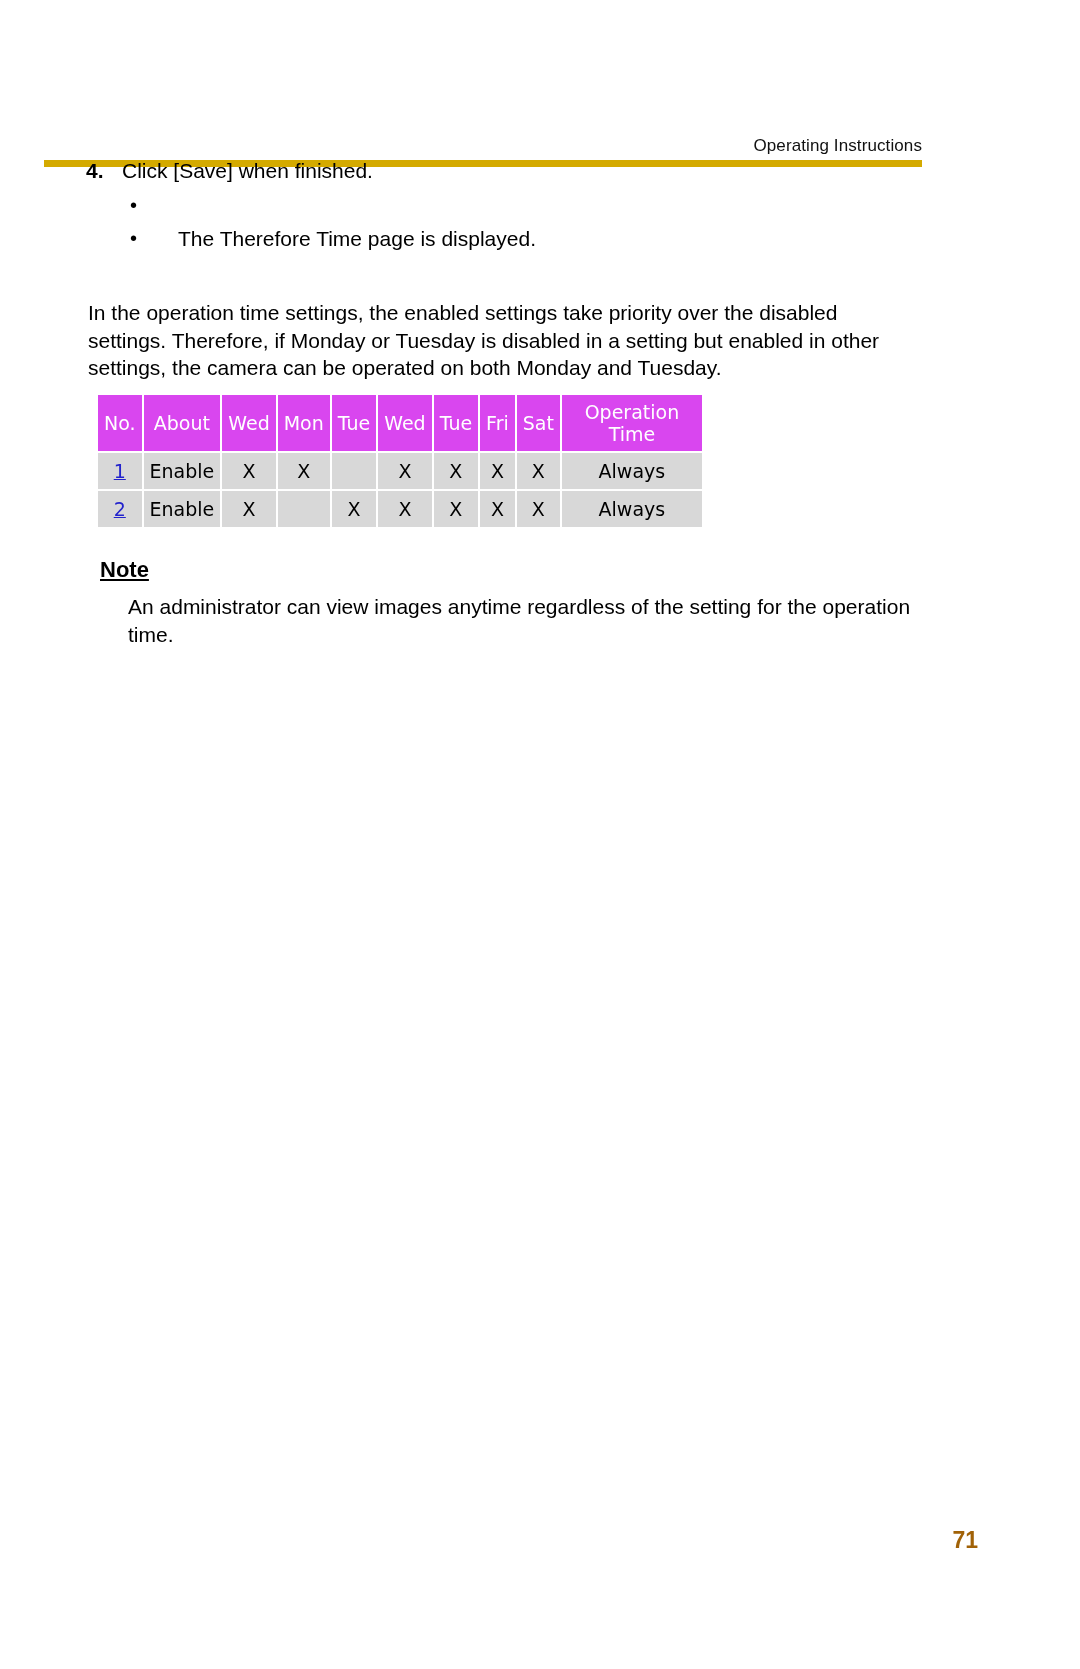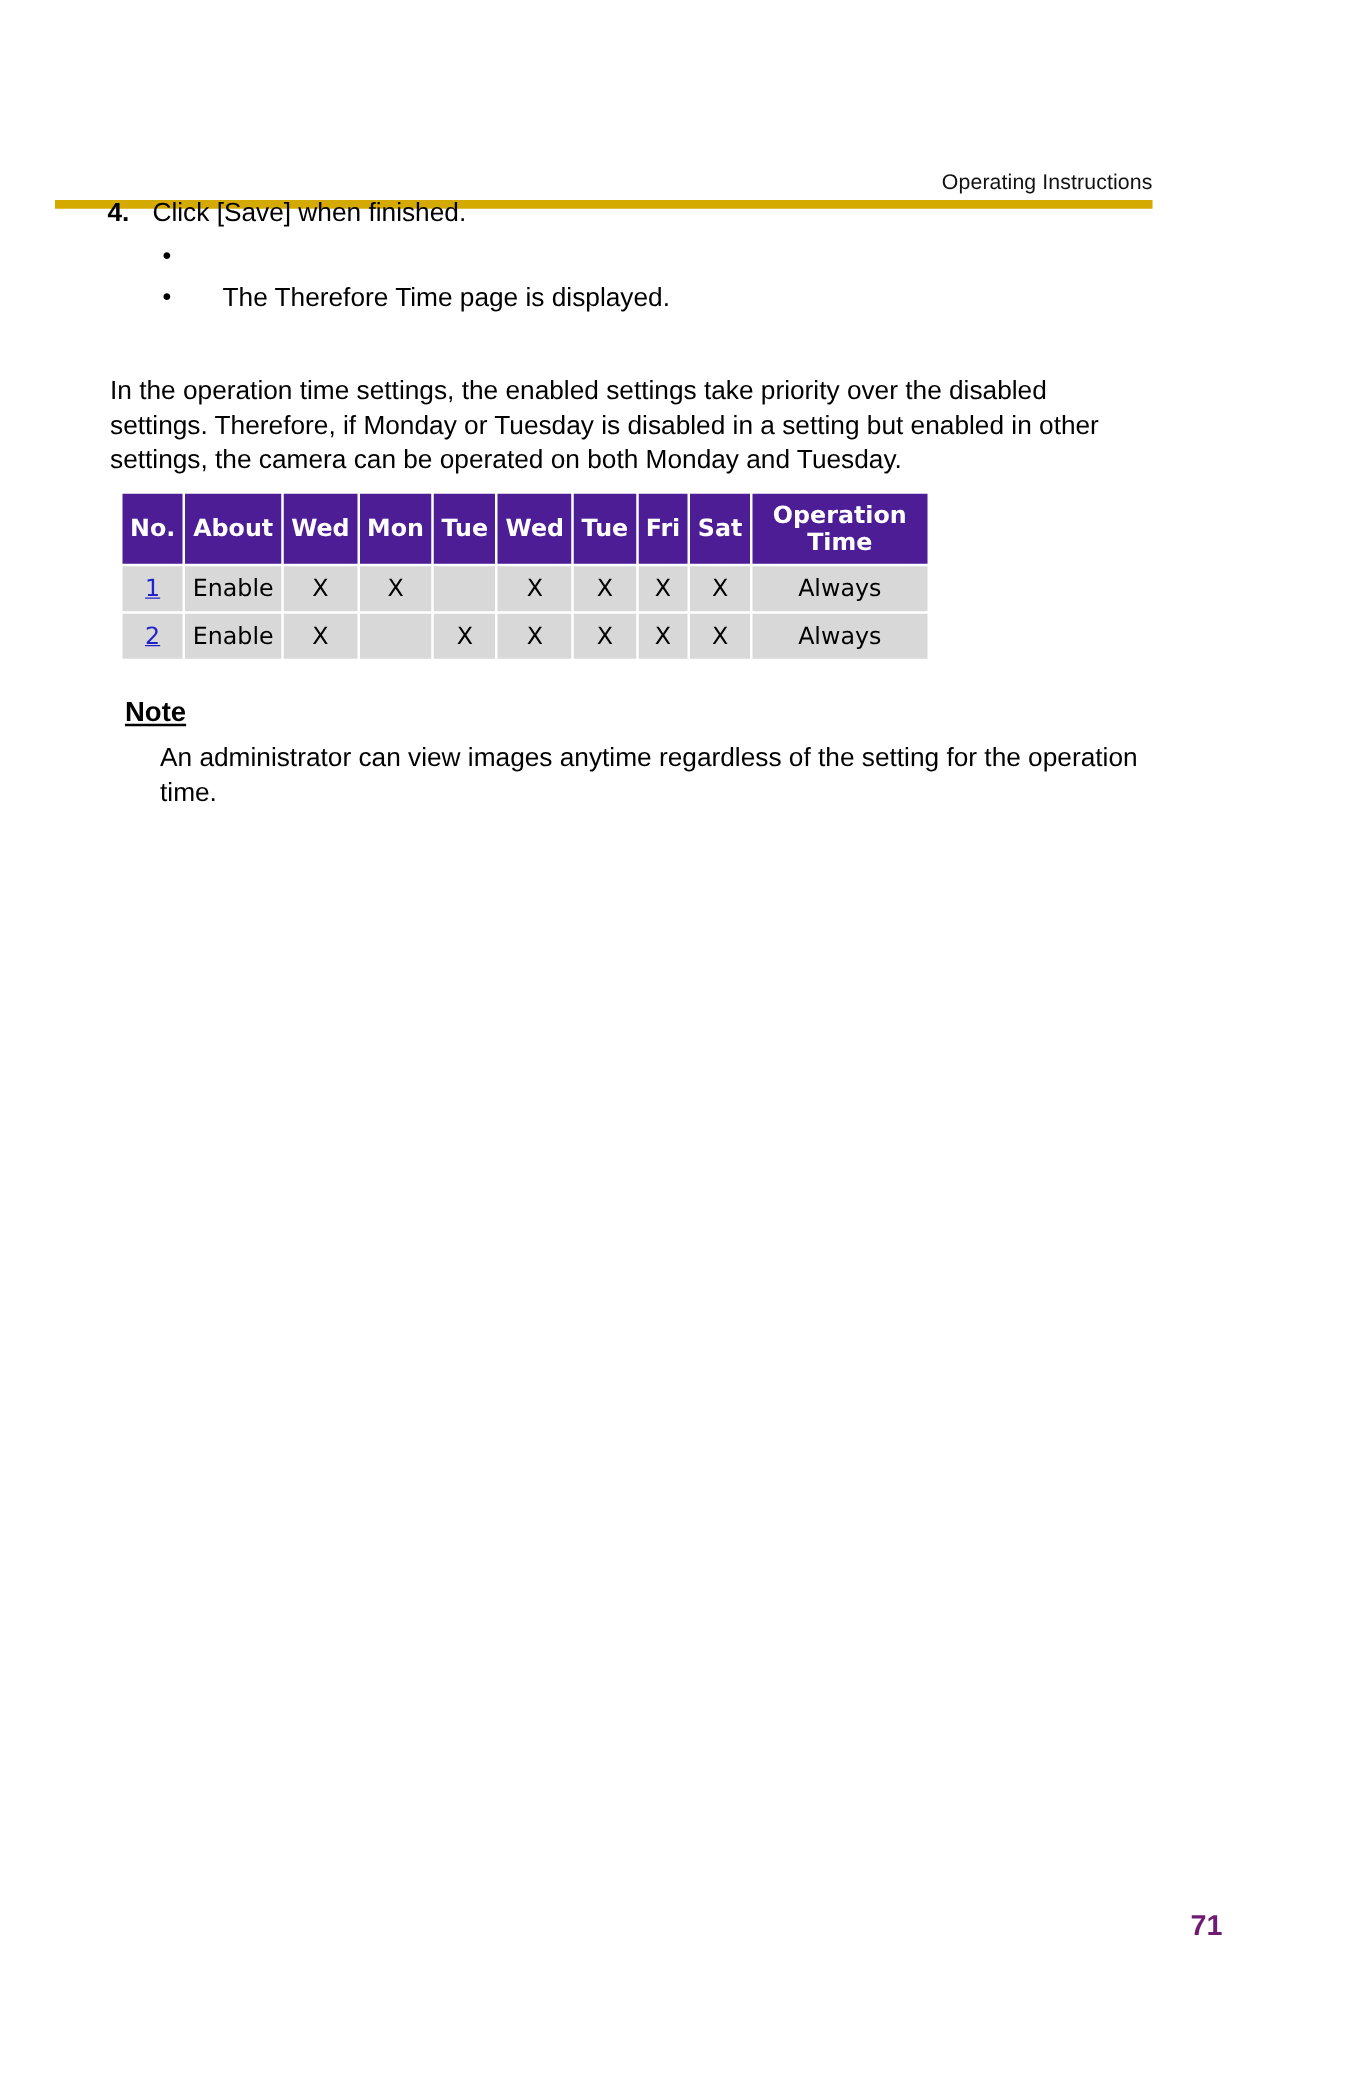--- a/index.html
+++ b/index.html
@@ -118,23 +118,23 @@
     background: #ffffff;
     padding: 0;
   }
   table.op-table {
     border-collapse: separate;
     border-spacing: 2px;
     background: #ffffff;
     font-family: "DejaVu Sans", sans-serif;
   }
   table.op-table th {
-    background: #4c1d95;
+    background: #d946ef;
     color: #ffffff;
-    font-weight: bold;
+    font-weight: normal;
     font-size: 19px;
     line-height: 22px;
     padding: 6px 6px;
     text-align: center;
     vertical-align: middle;
     white-space: nowrap;
   }
   table.op-table th.wide {
     white-space: normal;
     width: 128px;
@@ -176,21 +176,21 @@
 
   
   .page-number {
     position: absolute;
     left: 0;
     top: 1527px;
     width: 978px;
     text-align: right;
     font-size: 23px;
     font-weight: bold;
-    color: #701a75;
+    color: #a16207;
   }
 </style>
 </head>
 <body>
 
 <div class="page">
 
   <div class="header-area">
     <div class="header-text">Operating Instructions</div>
     <div class="header-rule"></div>

